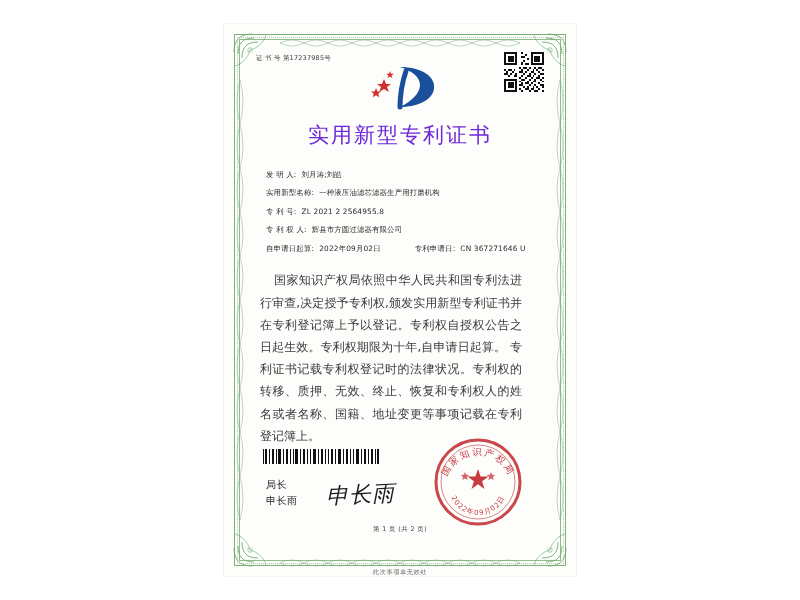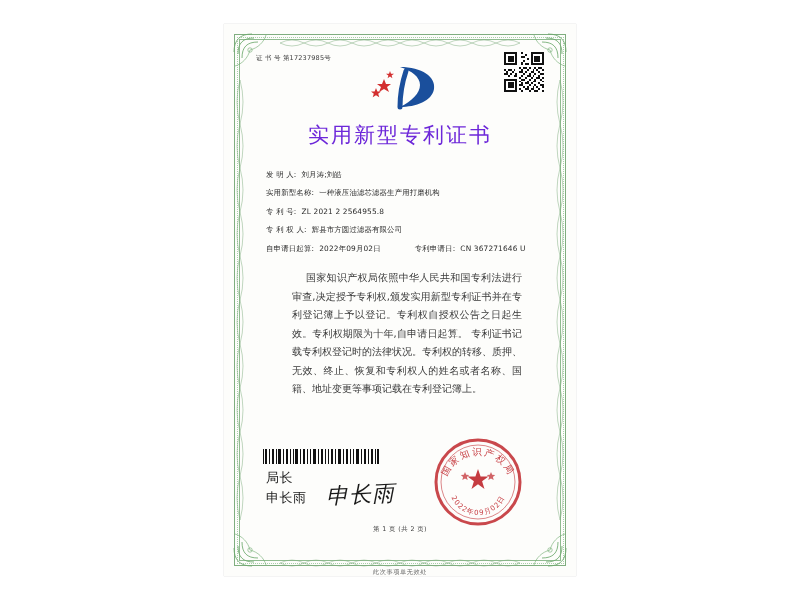--- a/index.html
+++ b/index.html
@@ -119,41 +119,41 @@
     letter-spacing: 0.2px;
   }
   .field-value {
     margin-left: 5px;
     letter-spacing: 0.15px;
   }
   .row-dual { justify-content: flex-start; }
   .dual-sep { display: inline-block; width: 34px; }
 
   .paragraph {
-    margin: 16px 26px 0 40px;
-    font-size: 10px;
+    margin: 16px 26px 0 8px;
+    font-size: 12px;
     line-height: 1.85;
     color: #3a3a3a;
     text-align: justify;
     text-indent: 14px;
   }
 
   .barcode {
     position: absolute;
     left: 10px;
     bottom: 86px;
     width: 118px;
     height: 15px;
   }
 
   .signature-block {
     position: absolute;
     left: 14px;
     bottom: 42px;
-    font-size: 13px;
+    font-size: 10px;
     color: #222;
     line-height: 1.55;
     letter-spacing: 0.5px;
   }
 
   .handwriting {
     position: absolute;
     left: 74px;
     bottom: 40px;
     font-family: "DejaVu Serif", "Liberation Serif", serif;

